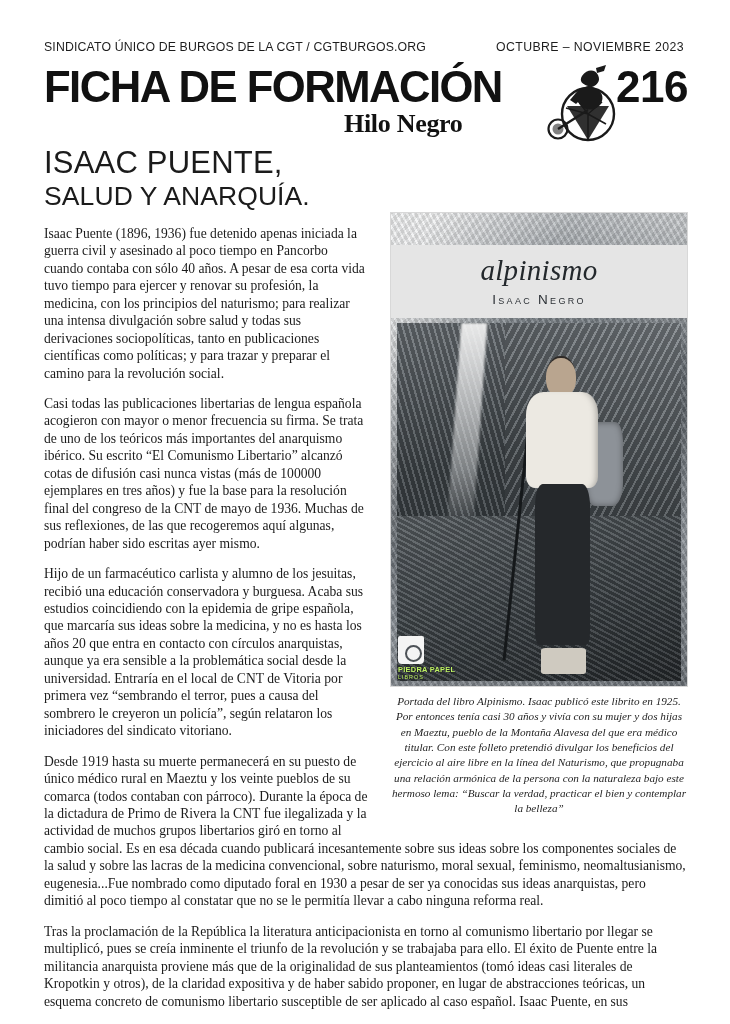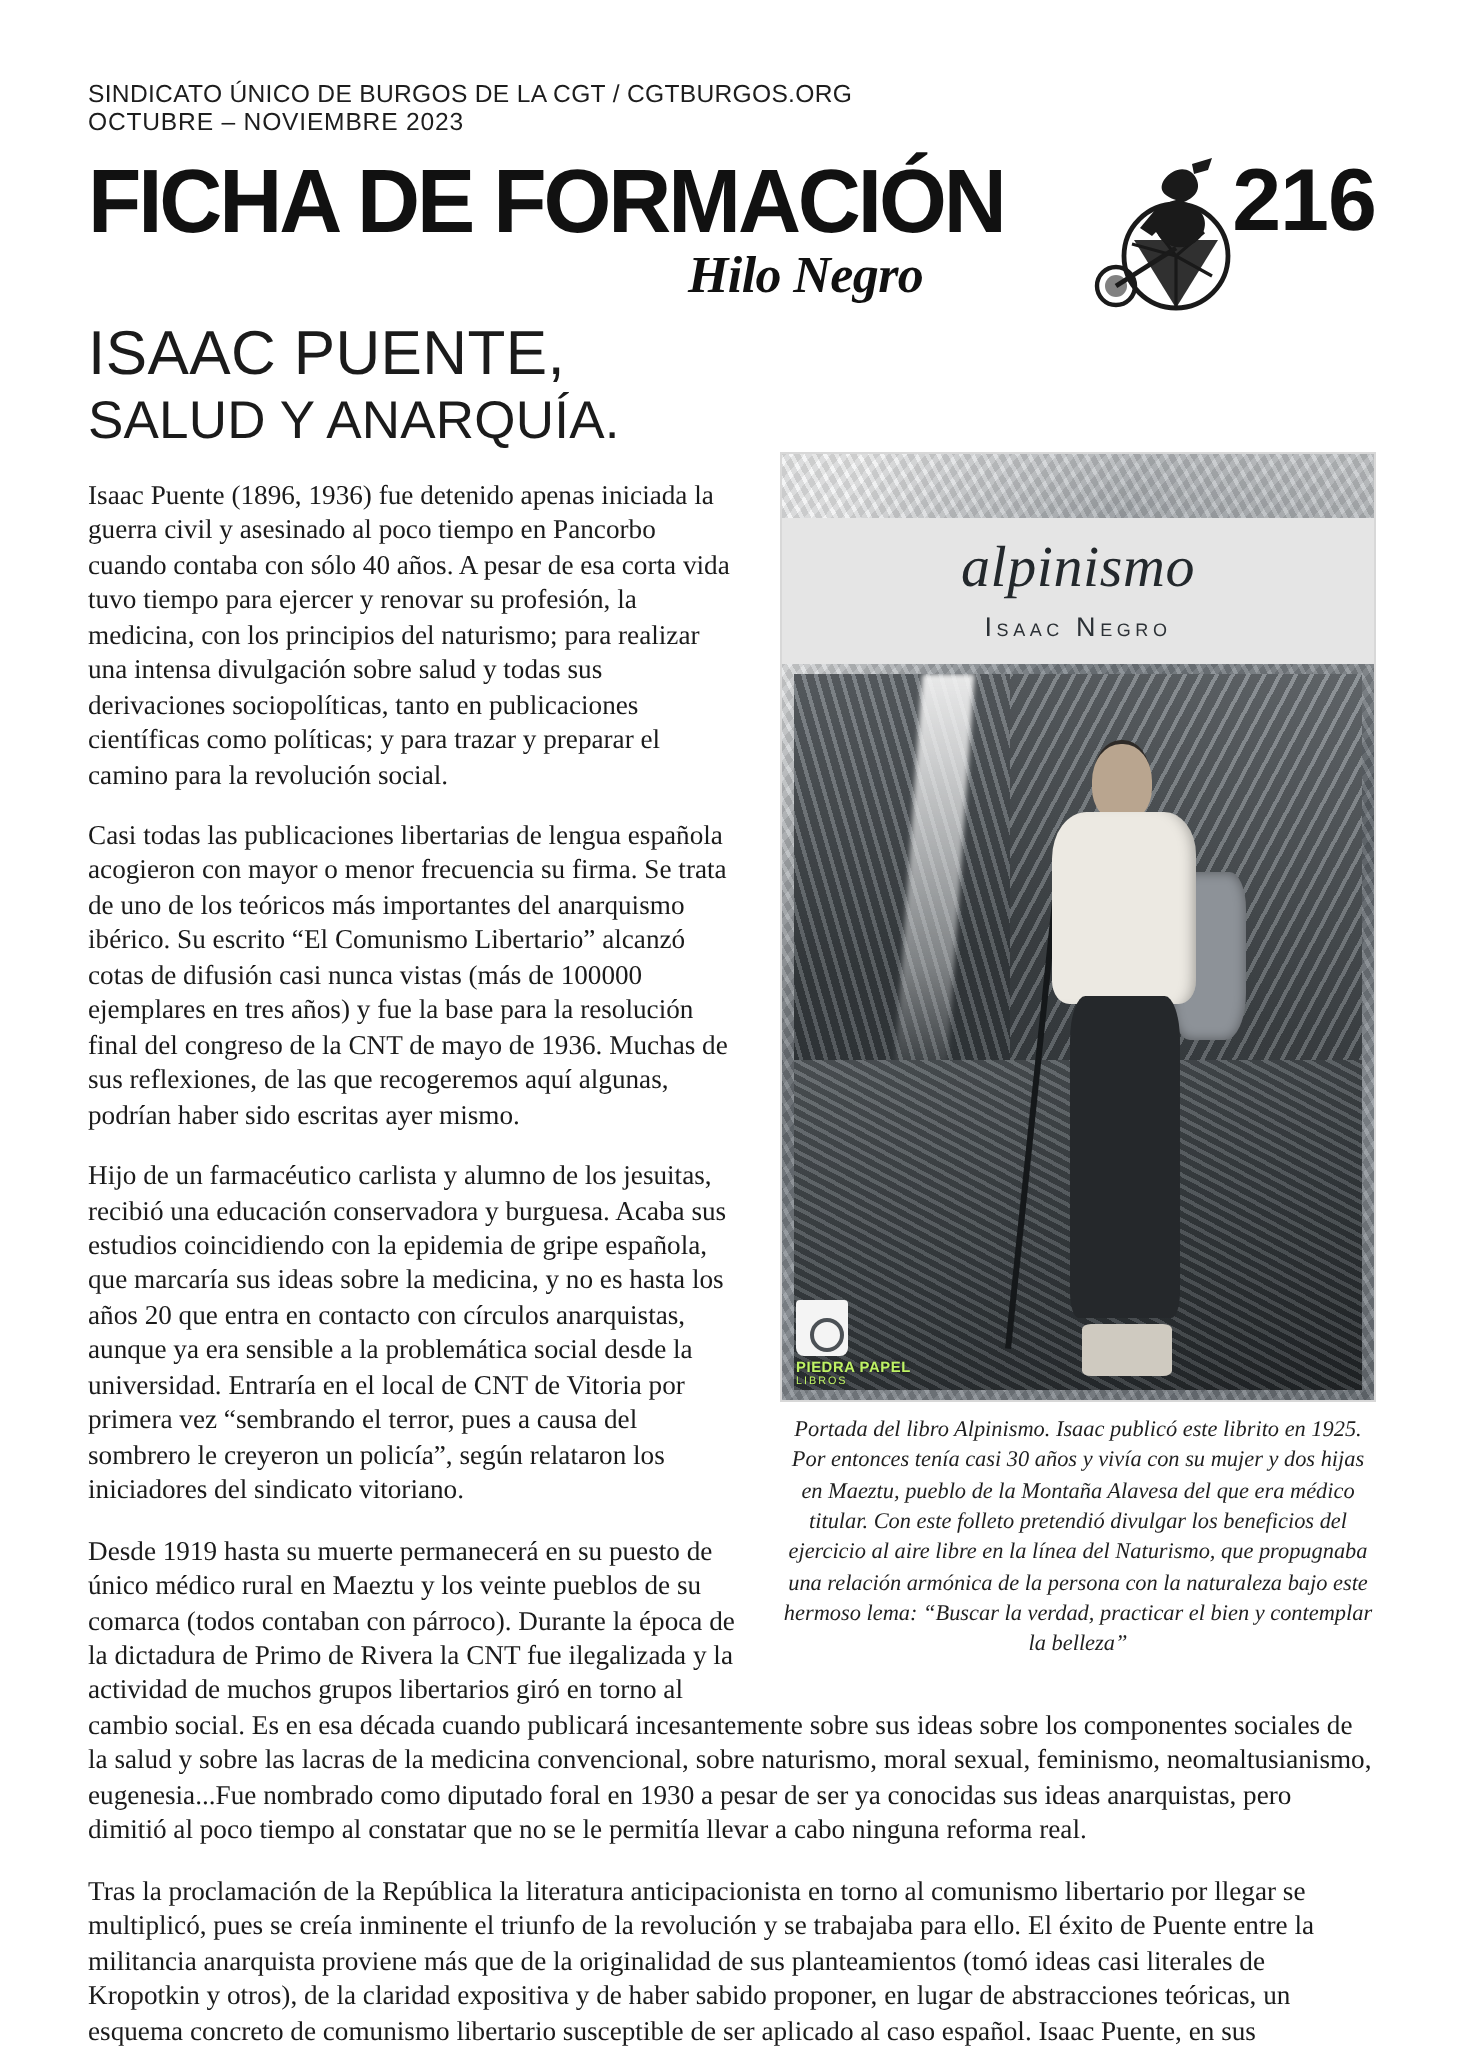--- a/index.html
+++ b/index.html
@@ -25,21 +25,20 @@
   
   .masthead-top {
     display: flex;
     justify-content: space-between;
     align-items: baseline;
     font-family: "Liberation Sans", "DejaVu Sans", sans-serif;
     font-size: 12.3px;
     letter-spacing: 0.15px;
     color: #1d1d1d;
     margin-bottom: 2px;
-    flex-direction: column;
   }
   .masthead-issuedate { letter-spacing: 0.4px; padding-right: 4px; text-align: center; }
 
   .masthead-main {
     position: relative;
     height: 90px;
   }
   .masthead-title {
     position: absolute;
     left: 0;
@@ -52,21 +51,20 @@
     color: #111111;
     transform: scaleX(0.97);
     transform-origin: left top;
   }
   .masthead-subtitle {
     position: absolute;
     left: 300px;
     top: 53px;
     font-family: "Liberation Serif", "DejaVu Serif", serif;
     font-weight: bold;
-    font-style: italic;
     font-size: 26px;
     letter-spacing: -0.3px;
     color: #111111;
   }
   .masthead-number {
     position: absolute;
     right: 0;
     top: 6px;
     font-family: "Liberation Sans", "DejaVu Sans", sans-serif;
     font-weight: bold;

